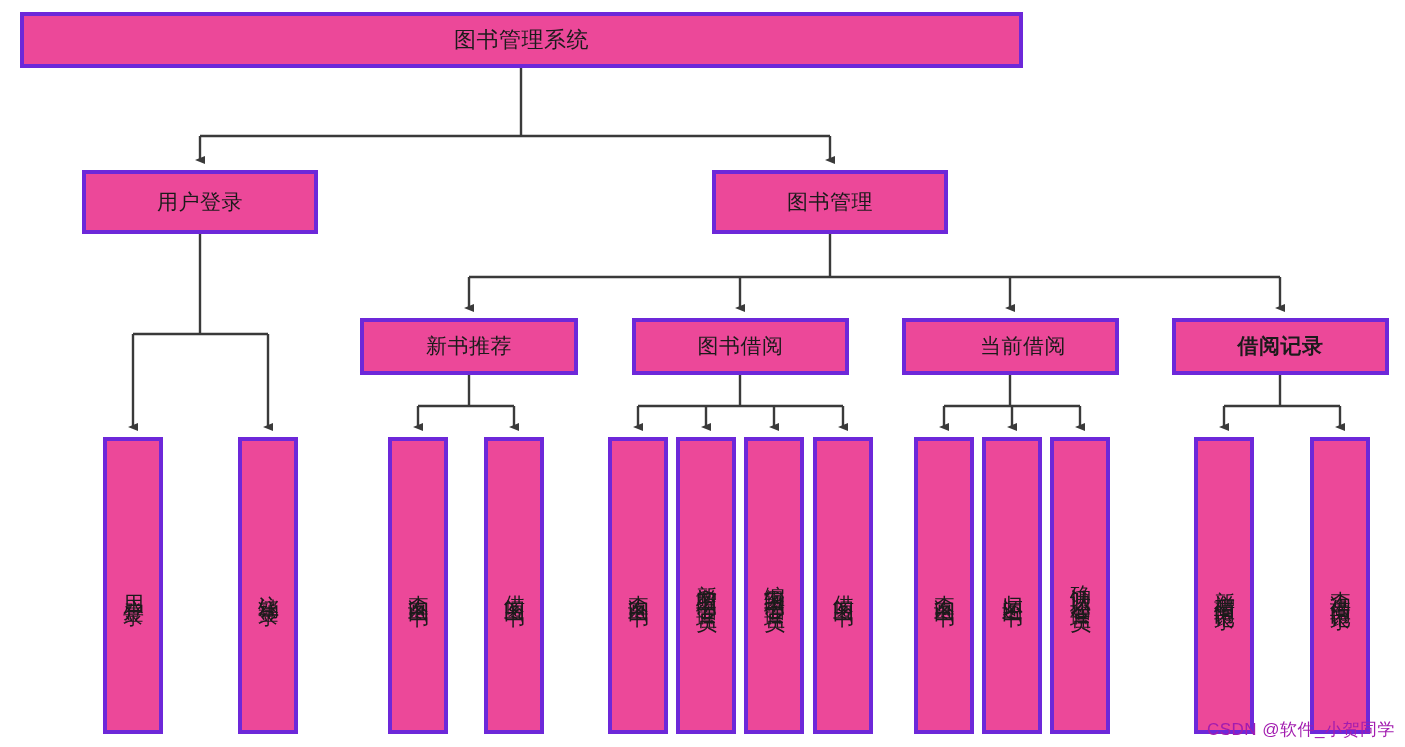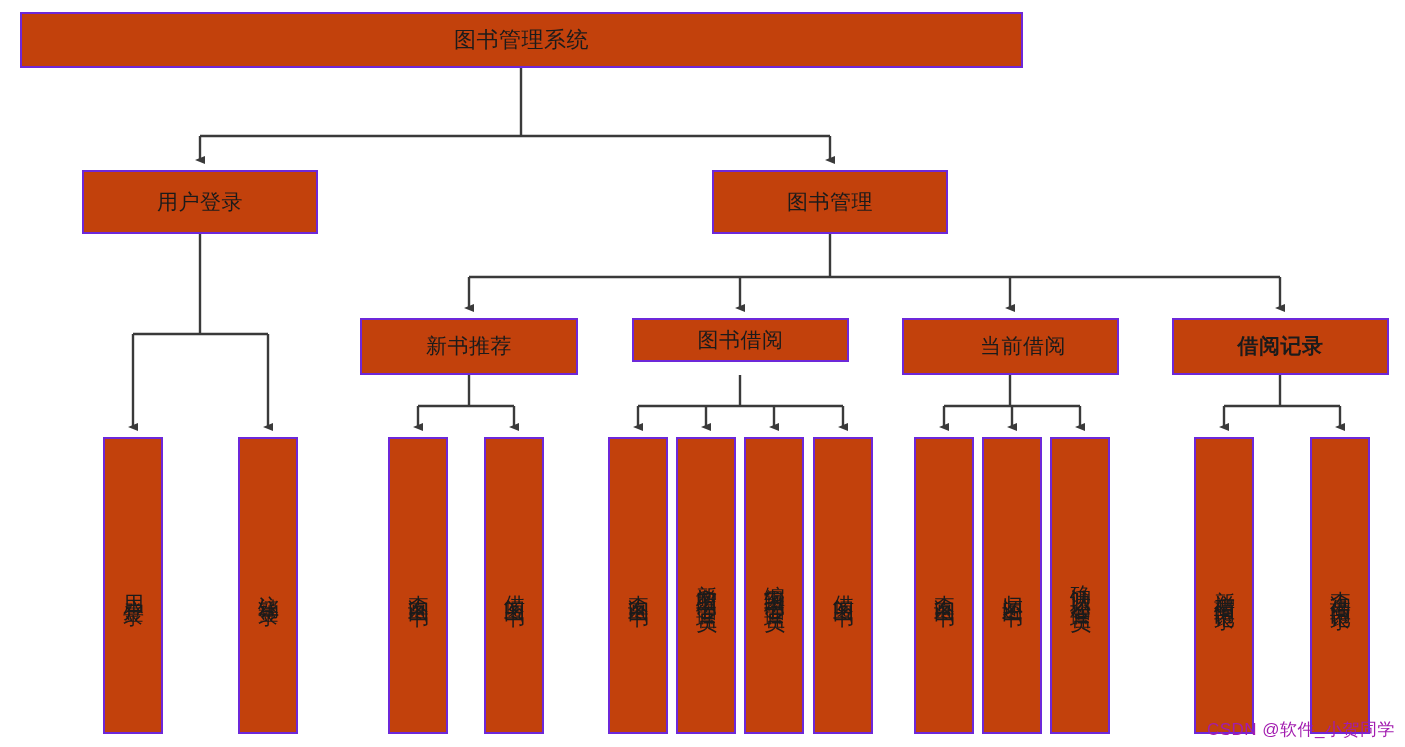--- a/index.html
+++ b/index.html
@@ -21,22 +21,22 @@
     position: absolute;
     left: 0;
     top: 0;
     width: 1405px;
     height: 747px;
     pointer-events: none;
   }
   .node {
     position: absolute;
     box-sizing: border-box;
-    background: #c2410c;
-    border: 2px solid #6d28d9;
+    background: #ec4899;
+    border: 4px solid #6d28d9;
     display: flex;
     align-items: center;
     justify-content: center;
     color: #1b1b1b;
     letter-spacing: 0.5px;
   }
   .node .label {
     display: block;
     text-align: center;
     line-height: 1.05;
@@ -137,21 +137,21 @@
   </div>
 
   <div class="node horiz" style="left:360px; top:318px; width:218px; height:57px;">
     <span class="label">新书推荐</span>
   </div>
 
   <div class="node horiz" style="left:712px; top:170px; width:236px; height:64px;">
     <span class="label">图书管理</span>
   </div>
 
-  <div class="node horiz" style="left:632px; top:318px; width:217px; height:44px;">
+  <div class="node horiz" style="left:632px; top:318px; width:217px; height:57px;">
     <span class="label">图书借阅</span>
   </div>
 
   <div class="node horiz" style="left:902px; top:318px; width:217px; height:57px;padding-left:25px;">
     <span class="label">当前借阅</span>
   </div>
 
   <div class="node horiz" style="left:1172px; top:318px; width:217px; height:57px;font-weight:bold;">
     <span class="label">借阅记录</span>
   </div>

